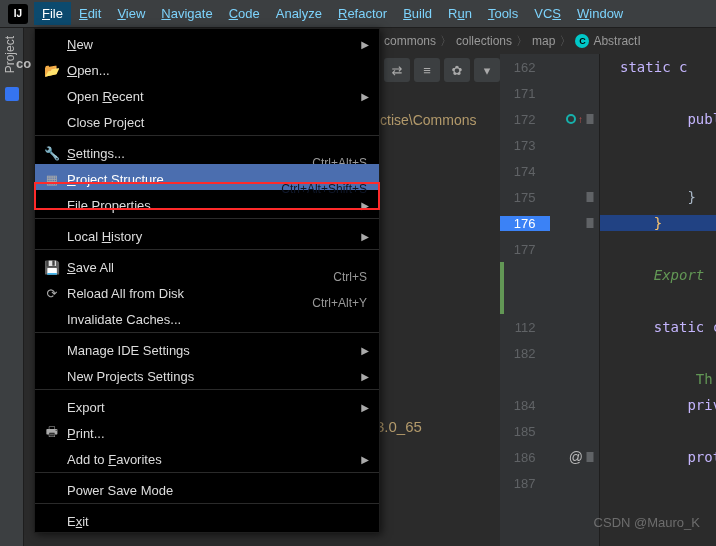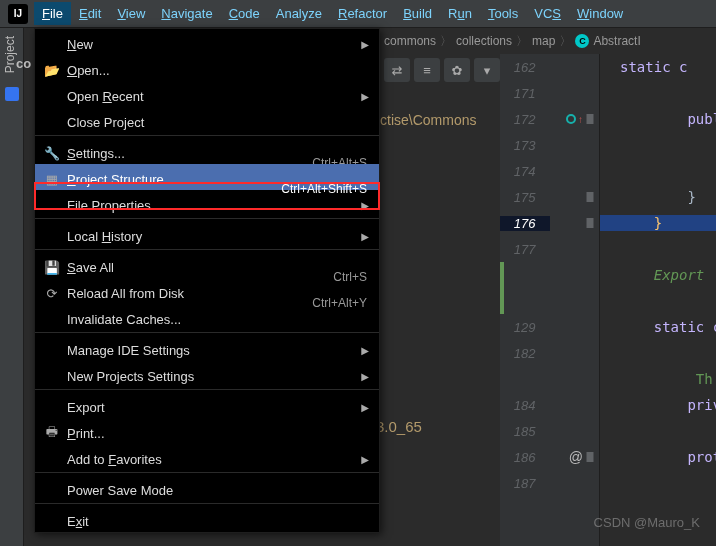--- a/index.html
+++ b/index.html
@@ -21,41 +21,41 @@
 .breadcrumb .cicon { width: 14px; height: 14px; background: #00c8c8; border-radius: 50%; display: inline-flex; align-items: center; justify-content: center; font-size: 9px; color: #000; font-weight: bold; margin-right: 2px; }
 .breadcrumb .cicon::before { content: "C"; }
 
 .toolbar2 { position: absolute; top: 54px; left: 380px; height: 32px; display: flex; align-items: center; gap: 4px; padding-left: 4px; }
 .toolbar2 .btn { width: 26px; height: 24px; background: #3c3f41; border-radius: 3px; display: flex; align-items: center; justify-content: center; color: #aaa; }
 .toolbar2 .divider { width: 1px; height: 20px; background: #555; margin: 0 4px; }
 
 .gutter { position: absolute; top: 54px; left: 500px; width: 100px; bottom: 0; background: #313335; border-right: 1px solid #1e1e1e; }
 .editor { position: absolute; top: 54px; left: 600px; right: 0; bottom: 0; background: #2b2b2b; }
 .line { height: 26px; display: flex; align-items: center; position: relative; }
-.lineno { width: 50px; text-align: right; padding-right: 14px; color: #606366; font-size: 13px; position: relative; font-style: italic; }
+.lineno { width: 50px; text-align: right; padding-right: 14px; color: #606366; font-size: 13px; position: relative; }
 .marks { width: 50px; display: flex; align-items: center; justify-content: flex-end; gap: 2px; padding-right: 4px; }
 .fold { width: 10px; height: 10px; background: #606366; clip-path: polygon(15% 0, 85% 0, 85% 100%, 15% 100%); border-radius: 1px; }
-.line.hl .lineno { background: #0f172a; color: #fff; }
+.line.hl .lineno { background: #3b82f6; color: #fff; }
 .code { padding-left: 20px; font-family: "Consolas", monospace; font-size: 14px; white-space: pre; }
 .code.hl { background: #214283; width: 100%; }
 .kw { color: #c4b5fd; }
 .brace { color: #a9b7c6; }
 .yellow { color: #ffc66d; }
 .comment { color: #629755; font-style: italic; }
 .green2 { color: #629755; }
 
 .dropdown { position: absolute; top: 28px; left: 34px; width: 346px; background: #000; border: 1px solid #1e1e1e; box-shadow: 2px 2px 8px rgba(0,0,0,0.6); z-index: 10; }
 .dropdown .row { height: 26px; display: flex; align-items: center; padding: 4px 12px 0 8px; color: #ddd; cursor: pointer; position: relative; }
 .dropdown .row.highlighted { background: #4b6eaf; color: #fff; }
 .dropdown .sep { height: 1px; background: #2a2a2a; margin: 2px 0; }
 .dropdown .icon { width: 18px; display: inline-flex; justify-content: center; margin-right: 6px; color: #aaa; font-size: 13px; }
 .dropdown .label { flex: 1; }
 .dropdown .label .ul { text-decoration: underline; }
 .dropdown .shortcut { color: #999; font-size: 12px; margin-top: 20px; }
-.dropdown .row.highlighted .shortcut { color: #ffffff; }
+.dropdown .row.highlighted .shortcut { color: #0f172a; }
 .dropdown .arrow { position: absolute; right: 10px; font-size: 10px; color: #aaa; }
 .redbox { position: absolute; border: 2px solid #ff2a2a; pointer-events: none; z-index: 20; }
 
 .bgpath { position: absolute; left: 380px; top: 112px; color: #b39a6b; font-size: 14px; }
 .bgver { position: absolute; left: 376px; top: 418px; color: #b39a6b; font-size: 15px; }
 
 .watermark { position: absolute; right: 16px; bottom: 16px; color: #888; font-size: 13px; opacity: 0.7; }
 .co { position: absolute; left: 16px; top: 56px; color: #bbb; font-weight: bold; font-size: 13px; }
 
 .circle { width: 10px; height: 10px; border: 2px solid #16b1ac; border-radius: 50%; }
@@ -159,21 +159,21 @@
     <div class="greenbar" style="top: 208px;"></div>
     <div class="line">
       <span class="lineno"></span>
       <span class="marks"></span>
     </div>
     <div class="line">
       <span class="lineno"></span>
       <span class="marks"></span>
     </div>
     <div class="line">
-      <span class="lineno">129</span>
+      <span class="lineno">112</span>
       <span class="marks"></span>
     </div>
     <div class="line">
       <span class="lineno">182</span>
       <span class="marks"></span>
     </div>
     <div class="line">
       <span class="lineno"></span>
       <span class="marks"></span>
     </div>

